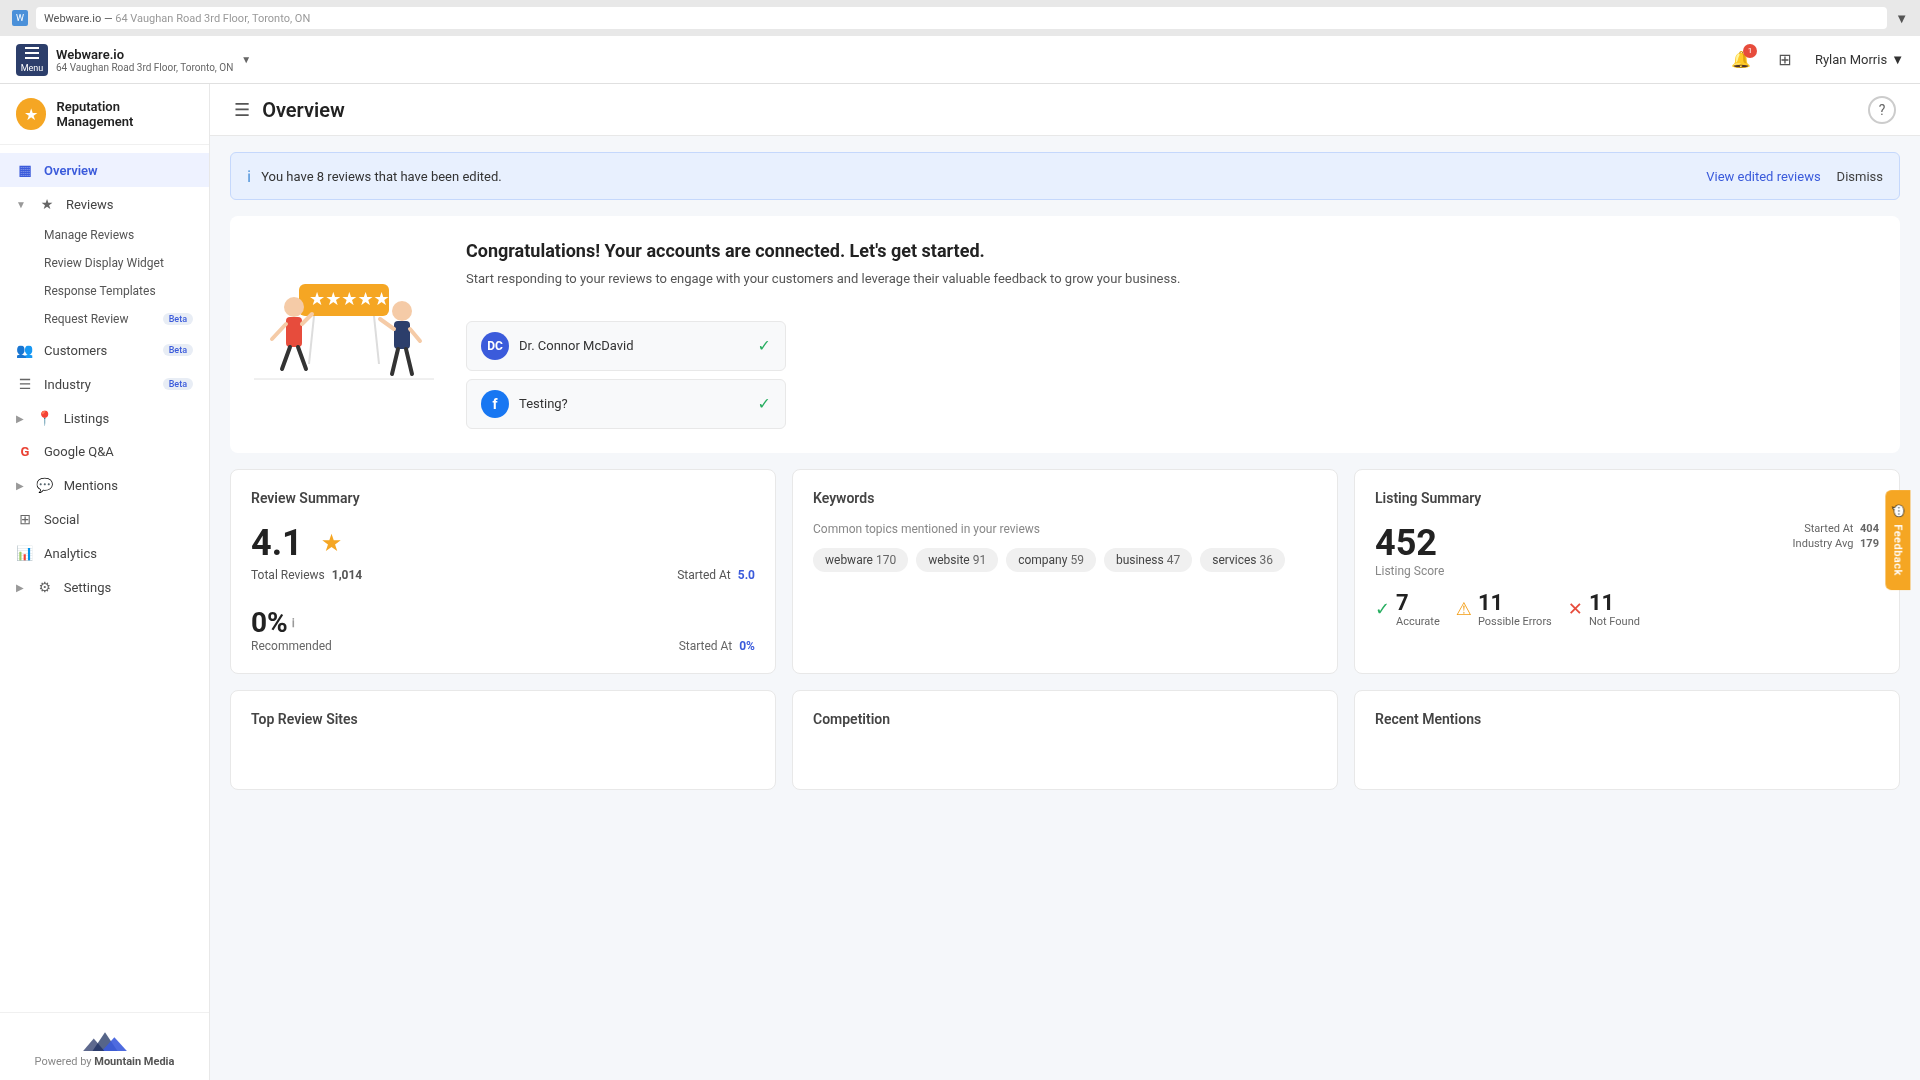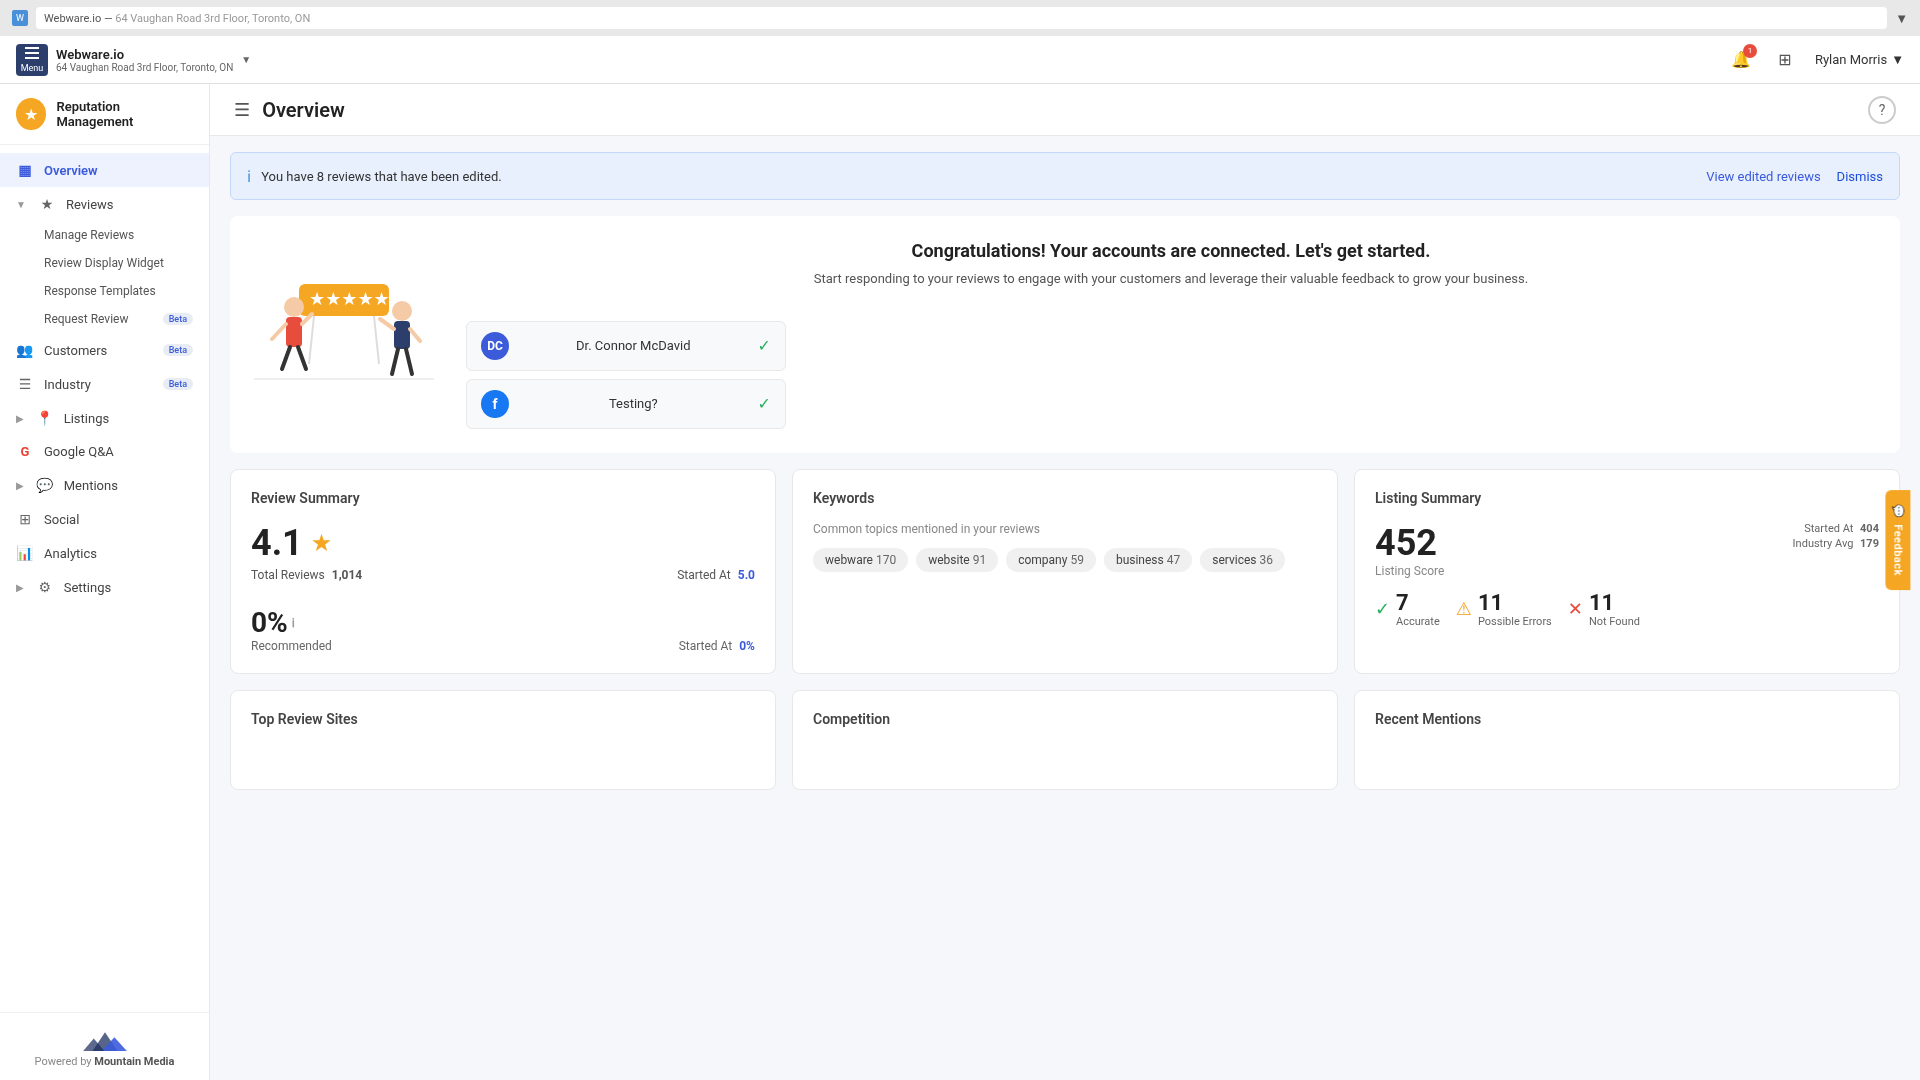--- a/index.html
+++ b/index.html
@@ -199,40 +199,40 @@
       margin: 16px 20px;
       padding: 12px 16px;
       display: flex;
       align-items: center;
       gap: 10px;
     }
     .info-icon { color: #4a90d9; font-size: 16px; }
     .info-text { font-size: 13px; color: #333; flex: 1; }
     .info-actions { display: flex; gap: 16px; align-items: center; }
     .info-link { font-size: 13px; color: #3b5bdb; cursor: pointer; text-decoration: none; }
-    .info-dismiss { font-size: 13px; color: #1d4ed8; cursor: pointer; }
+    .info-dismiss { font-size: 13px; color: #404040; cursor: pointer; }
 
     
     .welcome-card {
       background: white;
       border-radius: 8px;
       margin: 0 20px 16px;
       padding: 24px;
       display: flex;
       align-items: center;
       gap: 32px;
     }
     .welcome-illustration {
       width: 180px; height: 140px;
       flex-shrink: 0;
       display: flex; align-items: center; justify-content: center;
       position: relative;
     }
 
-    .welcome-text-block { flex: 1; text-align: center; }
+    .welcome-text-block { flex: 1; }
     .welcome-title { font-size: 18px; font-weight: 700; color: #222; margin-bottom: 8px; }
     .welcome-desc { font-size: 13px; color: #555; line-height: 1.5; margin-bottom: 32px; }
     .connected-items { display: flex; flex-direction: column; gap: 8px; }
     .connected-item {
       display: flex; align-items: center; gap: 10px;
       background: #f8f9fa;
       border: 1px solid #e8e8e8;
       border-radius: 6px;
       padding: 10px 14px;
       max-width: 320px;
@@ -259,21 +259,21 @@
       border-radius: 8px;
       padding: 20px;
       border: 1px solid #e8e8e8;
     }
     .card-title {
       font-size: 14px; font-weight: 600; color: #444;
       margin-bottom: 16px;
     }
 
     
-    .review-rating { display: flex; align-items: center; gap: 8px; margin-bottom: 4px; }
+    .review-rating { display: flex; align-items: center; gap: 18px; margin-bottom: 4px; }
     .rating-number { font-size: 36px; font-weight: 700; color: #222; }
     .star-icon { color: #f5a623; font-size: 24px; }
     .review-meta { font-size: 12px; color: #666; margin-bottom: 24px; display: flex; justify-content: space-between; }
     .meta-left { color: #555; }
     .meta-right { color: #555; }
     .recommendation { margin-top: 8px; }
     .rec-percent { font-size: 28px; font-weight: 700; color: #222; display: flex; align-items: center; gap: 4px; }
     .info-circle { color: #999; font-size: 12px; }
     .rec-label { font-size: 12px; color: #666; display: flex; justify-content: space-between; }
 

